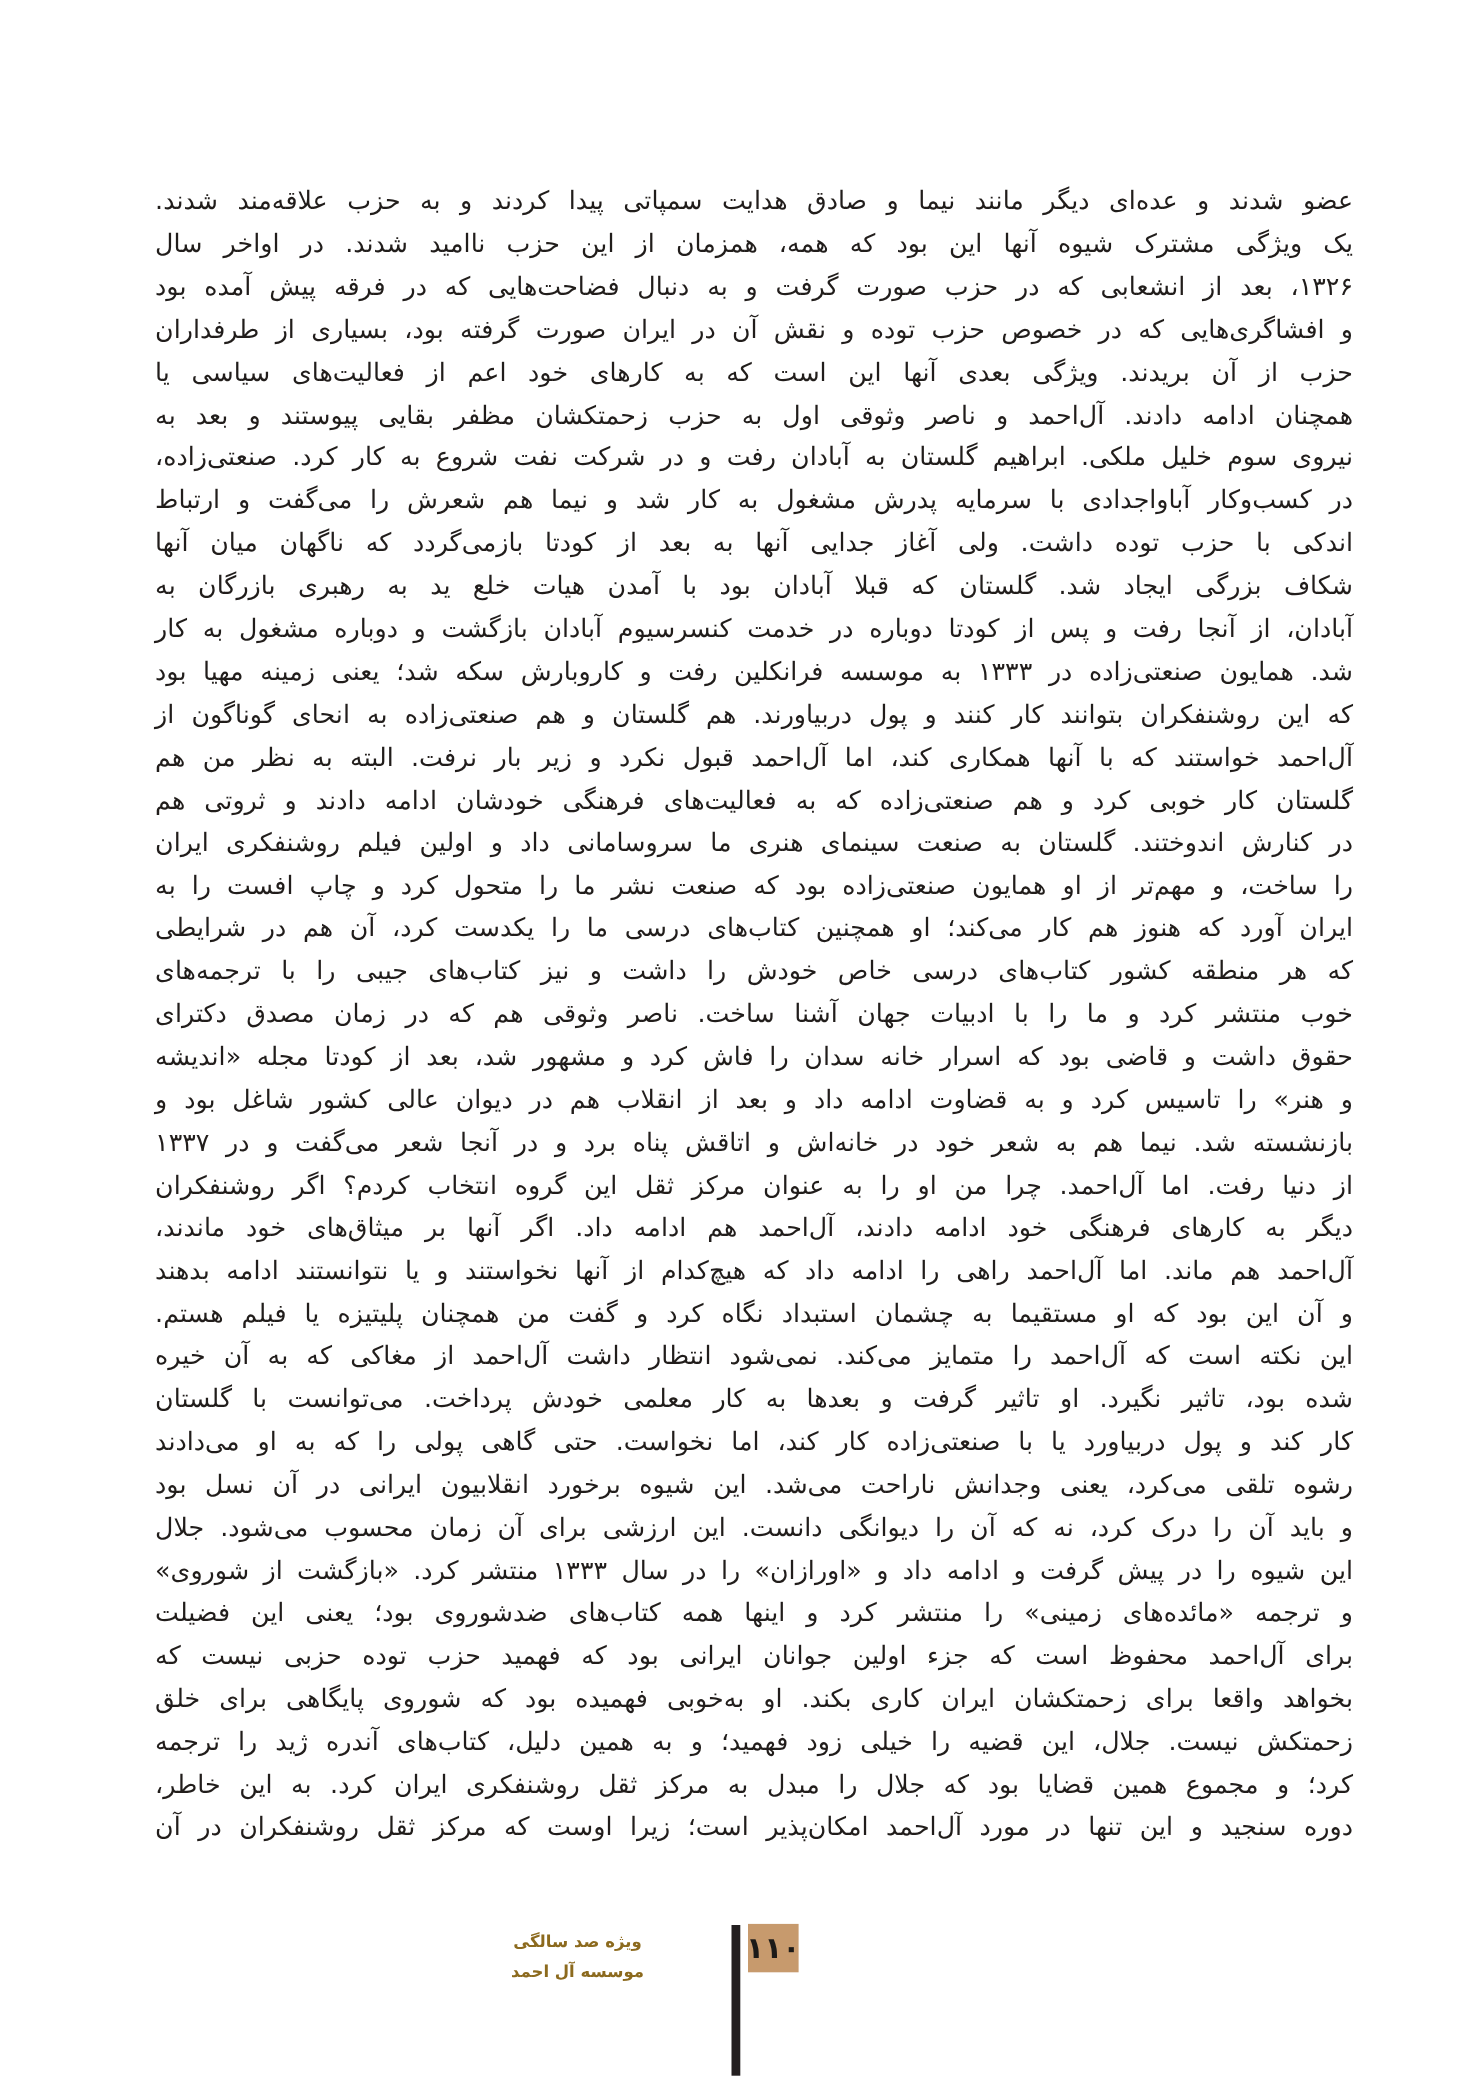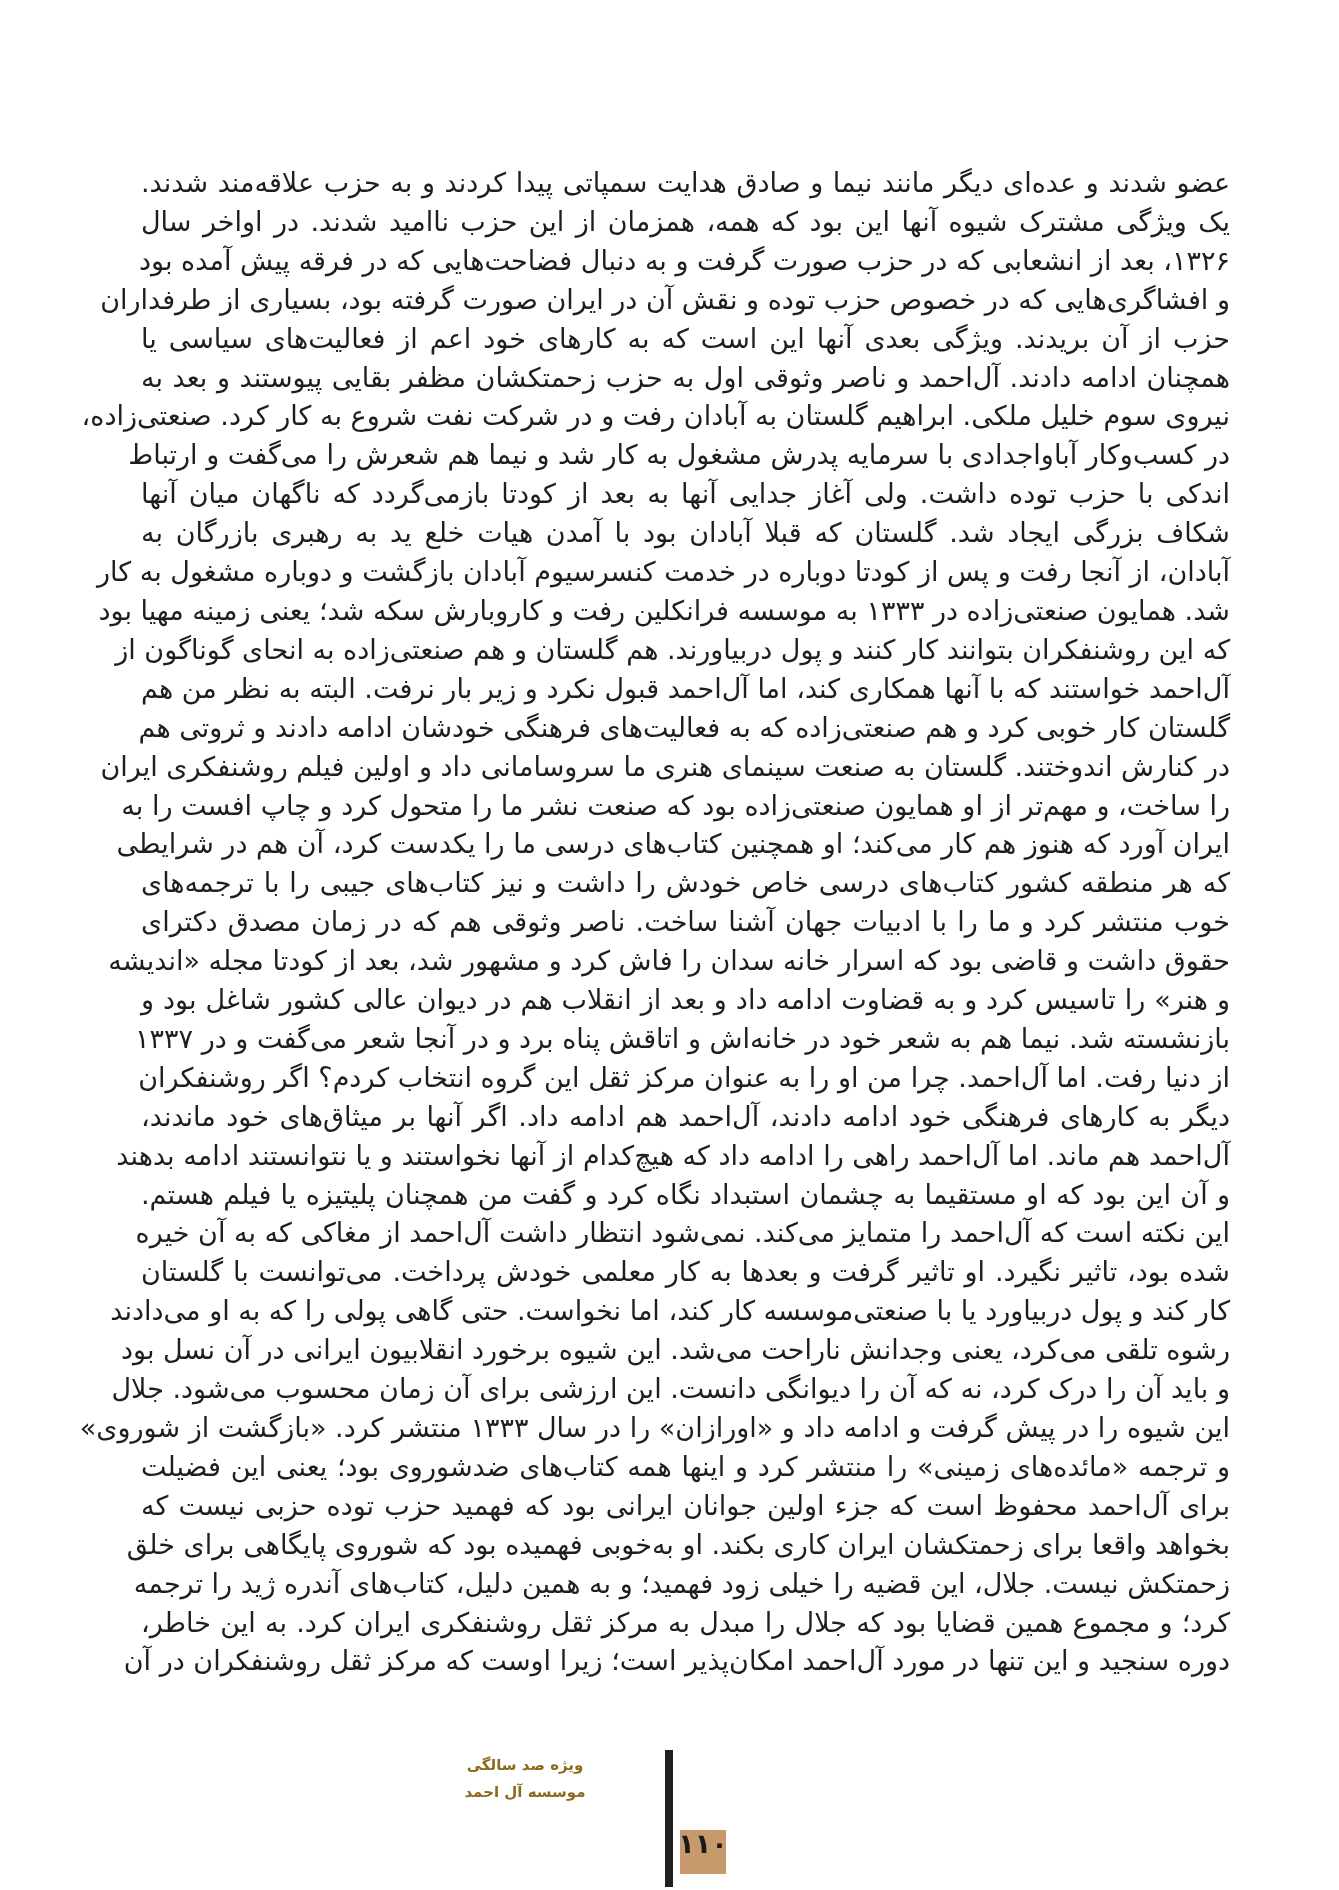--- a/index.html
+++ b/index.html
@@ -21,21 +21,21 @@
   
   .body-text {
     position: absolute;
     left: 117px;
     top: 164px;
     width: 1113px;
     direction: rtl;
     unicode-bidi: embed;
   }
   .body-text .line {
-    font-size: 27px;
+    font-size: 23px;
     line-height: 38.9px;
     color: var(--text, #211d1b);
     text-align: justify;
     text-align-last: justify;
     -moz-text-align-last: justify;
     text-justify: inter-word;
     white-space: nowrap;
     letter-spacing: 0.1px;
     margin-left: 24px;
   }
@@ -56,25 +56,26 @@
     position: absolute;
     left: 665px;
     top: 1750px;
     width: 8px;
     height: 137px;
     background: var(--bar, #231f20);
   }
   .page-number-box {
     position: absolute;
     left: 680px;
-    top: 1830px;
+    top: 1749px;
     width: 46px;
     height: 44px;
     background: var(--box-bg, #c79a6d);
     display: flex;
+    align-items: center;
     justify-content: center;
   }
   .page-number-box span {
     color: var(--num, #1c1a18);
     font-size: 27px;
     font-weight: bold;
     line-height: 1;
   }
 </style>
 </head>
@@ -106,21 +107,21 @@
       <div class="line">خوب منتشر کرد و ما را با ادبیات جهان آشنا ساخت. ناصر وثوقی هم که در زمان مصدق دکترای</div>
       <div class="line">حقوق داشت و قاضی بود که اسرار خانه سدان را فاش کرد و مشهور شد، بعد از کودتا مجله «اندیشه</div>
       <div class="line">و هنر» را تاسیس کرد و به قضاوت ادامه داد و بعد از انقلاب هم در دیوان عالی کشور شاغل بود و</div>
       <div class="line">بازنشسته شد. نیما هم به شعر خود در خانه‌اش و اتاقش پناه برد و در آنجا شعر می‌گفت و در ۱۳۳۷</div>
       <div class="line">از دنیا رفت. اما آل‌احمد. چرا من او را به عنوان مرکز ثقل این گروه انتخاب کردم؟ اگر روشنفکران</div>
       <div class="line">دیگر به کارهای فرهنگی خود ادامه دادند، آل‌احمد هم ادامه داد. اگر آنها بر میثاق‌های خود ماندند،</div>
       <div class="line">آل‌احمد هم ماند. اما آل‌احمد راهی را ادامه داد که هیچ‌کدام از آنها نخواستند و یا نتوانستند ادامه بدهند</div>
       <div class="line">و آن این بود که او مستقیما به چشمان استبداد نگاه کرد و گفت من همچنان پلیتیزه یا فیلم هستم.</div>
       <div class="line">این نکته است که آل‌احمد را متمایز می‌کند. نمی‌شود انتظار داشت آل‌احمد از مغاکی که به آن خیره</div>
       <div class="line">شده بود، تاثیر نگیرد. او تاثیر گرفت و بعدها به کار معلمی خودش پرداخت. می‌توانست با گلستان</div>
-      <div class="line">کار کند و پول دربیاورد یا با صنعتی‌موسسه کار کند، اما نخواست. حتی گاهی پولی را که به او می‌دادند</div>
+      <div class="line">کار کند و پول دربیاورد یا با صنعتی‌زاده کار کند، اما نخواست. حتی گاهی پولی را که به او می‌دادند</div>
       <div class="line">رشوه تلقی می‌کرد، یعنی وجدانش ناراحت می‌شد. این شیوه برخورد انقلابیون ایرانی در آن نسل بود</div>
       <div class="line">و باید آن را درک کرد، نه که آن را دیوانگی دانست. این ارزشی برای آن زمان محسوب می‌شود. جلال</div>
       <div class="line">این شیوه را در پیش گرفت و ادامه داد و «اورازان» را در سال ۱۳۳۳ منتشر کرد. «بازگشت از شوروی»</div>
       <div class="line">و ترجمه «مائده‌های زمینی» را منتشر کرد و اینها همه کتاب‌های ضدشوروی بود؛ یعنی این فضیلت</div>
       <div class="line">برای آل‌احمد محفوظ است که جزء اولین جوانان ایرانی بود که فهمید حزب توده حزبی نیست که</div>
       <div class="line">بخواهد واقعا برای زحمتکشان ایران کاری بکند. او به‌خوبی فهمیده بود که شوروی پایگاهی برای خلق</div>
       <div class="line">زحمتکش نیست. جلال، این قضیه را خیلی زود فهمید؛ و به همین دلیل، کتاب‌های آندره ژید را ترجمه</div>
       <div class="line">کرد؛ و مجموع همین قضایا بود که جلال را مبدل به مرکز ثقل روشنفکری ایران کرد. به این خاطر،</div>
       <div class="line">دوره سنجید و این تنها در مورد آل‌احمد امکان‌پذیر است؛ زیرا اوست که مرکز ثقل روشنفکران در آن</div>
     </main>

